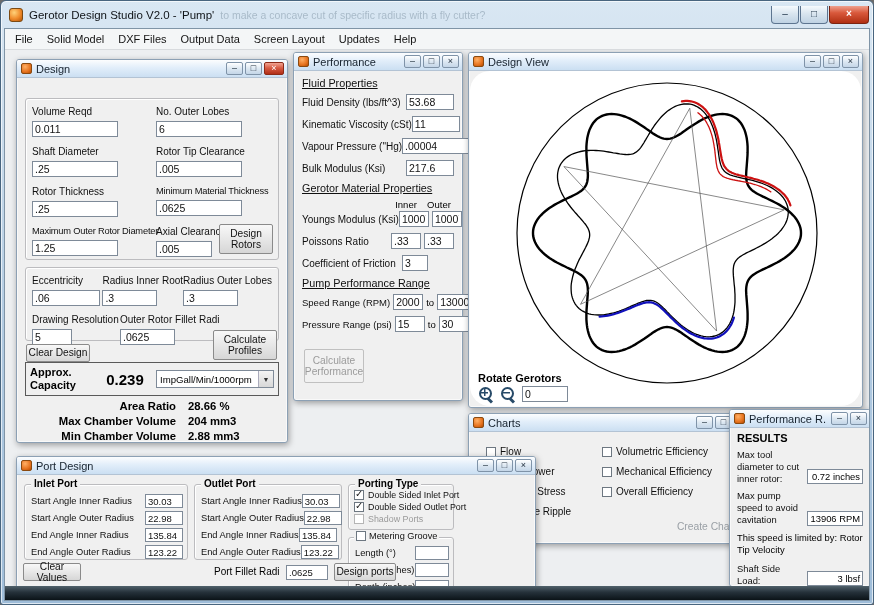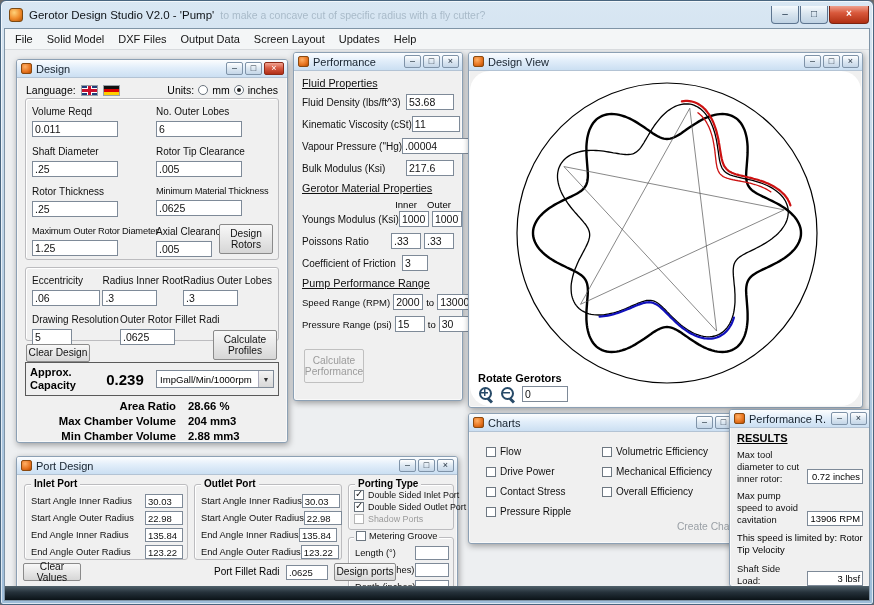--- a/index.html
+++ b/index.html
@@ -118,21 +118,21 @@
     background:linear-gradient(#274a68,#274a68) center/7px 1.5px no-repeat; }
   .mag.plus i { background:linear-gradient(#274a68,#274a68) center/7px 1.5px no-repeat,
                 linear-gradient(#274a68,#274a68) center/1.5px 7px no-repeat; }
 
   
   .ch-col { position:absolute; top:14px; display:flex; flex-direction:column; gap:9px; }
   .create-charts { position:absolute; right:12px; bottom:10px; font-size:10.3px; color:#9aa0a6; }
 
   
   .rs-body { font-size:9.6px; padding:4px 6px; }
-  .rs-head { font-size:11px; font-weight:bold; text-decoration:underline; margin-bottom:5px; }
+  .rs-head { font-size:11px; font-weight:bold; margin-bottom:5px; }
   .rrow { display:flex; align-items:flex-end; gap:4px; margin-bottom:6px; }
   .rlabel { flex:1; font-size:9.4px; line-height:1.25; color:#101010; }
   .rbox { width:56px; height:15px; border:1px solid #7e8a98; background:#fff; font-size:9.4px;
     display:flex; align-items:center; justify-content:flex-end; padding:0 2px; flex:0 0 auto; }
   .rnote { font-size:9.4px; margin-bottom:7px; line-height:1.3; }
 
   
   .pd-grp { padding:9px 4px 0 6px; }
   .pd-row { display:flex; align-items:center; margin-bottom:3px; }
   .pd-row .flabel { flex:1; margin:0; font-size:9.3px; }
@@ -181,32 +181,20 @@
         <div class="win-title">
           <span class="win-icon"></span>
           <span class="win-title-text">Design</span>
           <span class="win-btns">
             <span class="wbtn">–</span>
             <span class="wbtn">□</span>
             <span class="wbtn red">×</span>
           </span>
         </div>
         <div class="win-body">
-          <div class="lang-row">
-            <span>Language:</span>
-            <span class="flag flag-uk"></span>
-            <span class="flag flag-de"></span>
-            <span class="units">
-              <span>Units:</span>
-              <span class="radio"></span>
-              <span>mm</span>
-              <span class="radio on"></span>
-              <span>inches</span>
-            </span>
-          </div>
 
           <div class="group grp1">
             <div class="rowpair">
               <div class="cell1">
                 <div class="flabel">Volume Reqd</div>
                 <input class="tin w86" value="0.011" style="">
               </div>
               <div class="cell2">
                 <div class="flabel">No. Outer Lobes</div>
                 <input class="tin w86" value="6" style="">
@@ -479,21 +467,21 @@
               </div>
           <div class="rnote">This speed is limited by: Rotor Tip Velocity</div>
           <div class="rrow">
                 <span class="rlabel">Shaft Side Load:</span>
                 <span class="rbox">3 lbsf</span>
               </div>
 
         </div>
       </div>
 
-      <div class="win" style="left:11px;top:406px;width:442px;height:133px;">
+      <div class="win" style="left:11px;top:406px;width:520px;height:133px;">
         <div class="win-title">
           <span class="win-icon"></span>
           <span class="win-title-text">Port Design</span>
           <span class="win-btns">
             <span class="wbtn">–</span>
             <span class="wbtn">□</span>
             <span class="wbtn">×</span>
           </span>
         </div>
         <div class="win-body">

